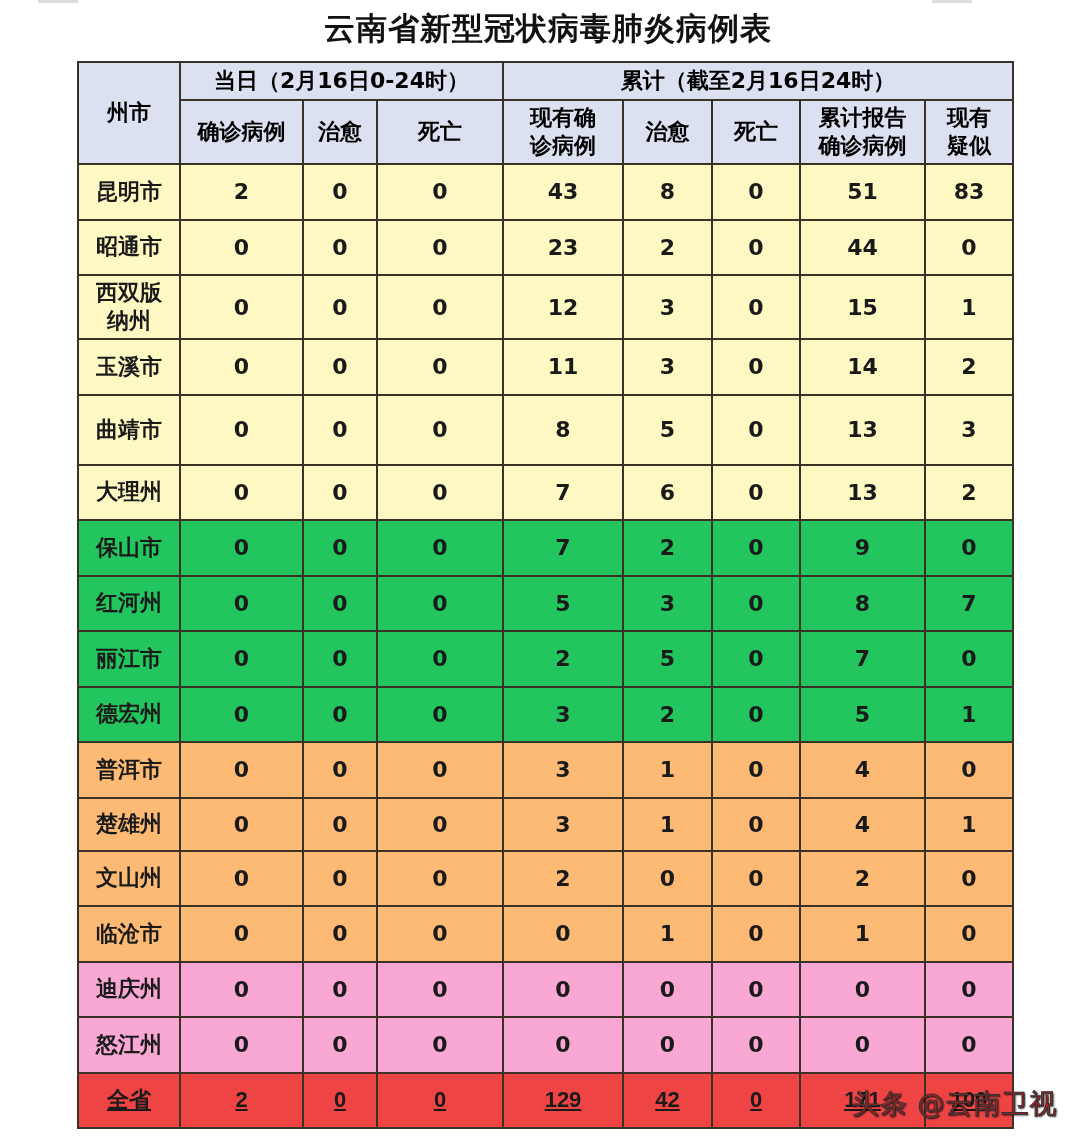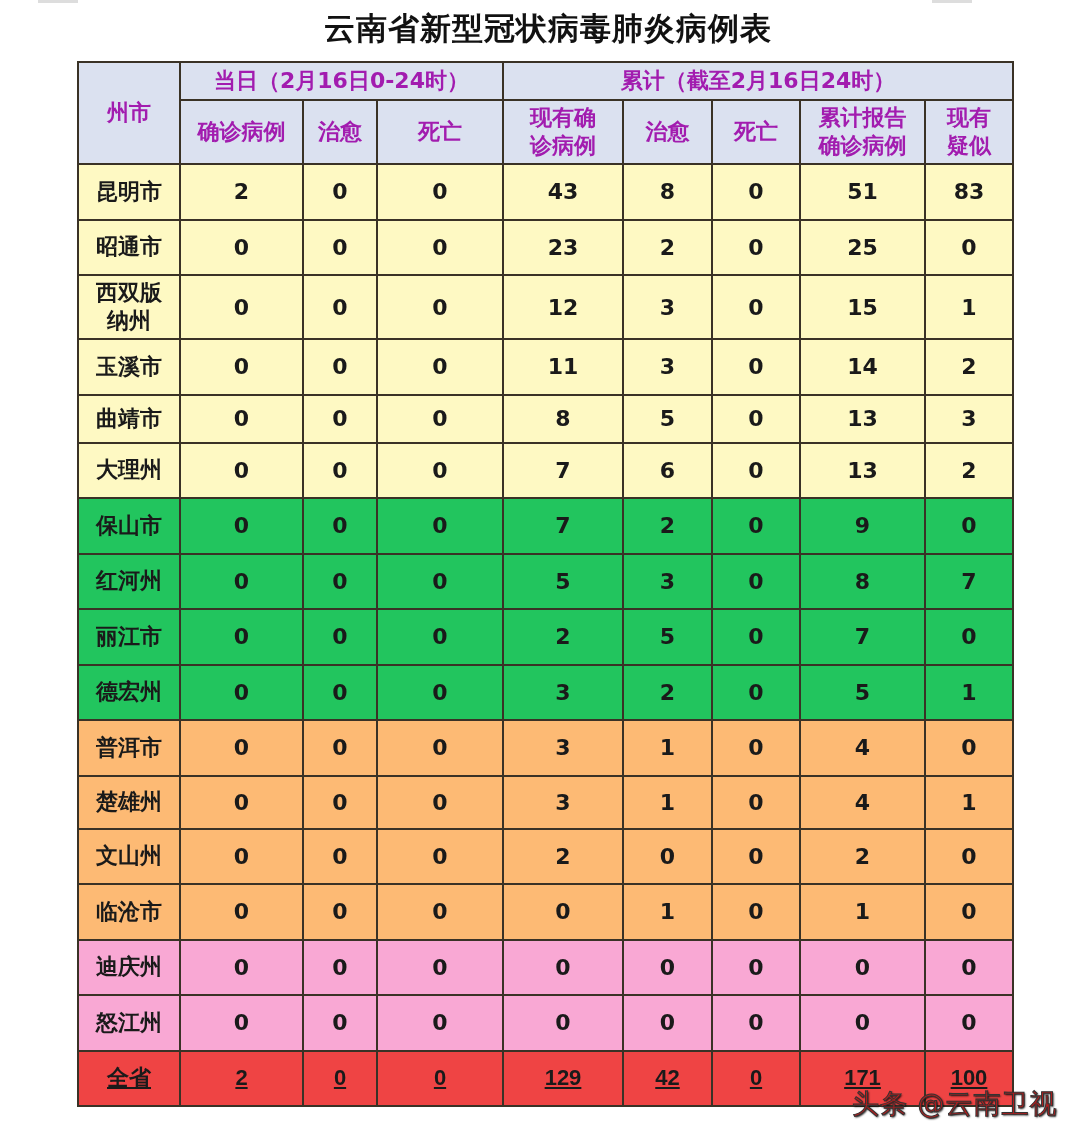--- a/index.html
+++ b/index.html
@@ -4,21 +4,21 @@
 <style>
   html, body { margin: 0; padding: 0; background: #ffffff; }
   body { width: 1080px; height: 1146px; position: relative; overflow: hidden;
          font-family: "DejaVu Sans", "Liberation Sans", sans-serif; color: #111; }
   .title { position: absolute; left: 0; top: 8px; width: 1096px; text-align: center;
            font-size: 31px; font-weight: bold; letter-spacing: 1px; color: #111; }
   table { position: absolute; left: 77px; top: 61px; border-collapse: collapse;
           table-layout: fixed; }
   td, th { border: 2px solid #3a3226; text-align: center; vertical-align: middle;
            font-weight: bold; padding: 0; }
-  th { background: #dbe1f0; font-size: 22px; line-height: 28px; color: #a21caf; }
+  th { background: #dbe1f0; font-size: 22px; line-height: 28px; color: #000000; }
   td { font-size: 22px; color: #1a1a1a; }
   td.name { font-size: 22px; line-height: 28px; }
   tr.t-orange td { background: #fef9c3; }
   tr.t-amber td { background: #22c55e; }
   tr.t-pale td { background: #fdba74; }
   tr.t-white td { background: #f9a8d4; }
   tr.t-total td { background: #ef4444; font-family: "Liberation Sans Narrow", "Liberation Sans", sans-serif; text-decoration: underline; }
   .watermark { position: absolute; left: 852px; top: 1086px; font-size: 27px; color: #b91c1c;
                -webkit-text-stroke: 1px #333; text-shadow: 1px 1px 2px #000; letter-spacing: 1px; }
   .topbar-l { position: absolute; left: 38px; top: 0; width: 40px; height: 3px; background: #ddd; }
@@ -83,21 +83,21 @@
         <td>83</td>
       </tr>
       <tr class="t-orange" style="height: 55.5px;">
         <td class="name">昭通市</td>
         <td>0</td>
         <td>0</td>
         <td>0</td>
         <td>23</td>
         <td>2</td>
         <td>0</td>
-        <td>25</td>
+        <td>44</td>
         <td>0</td>
       </tr>
       <tr class="t-orange" style="height: 64px;">
         <td class="name">
           <div>西双版</div>
           <div>纳州</div>
         </td>
         <td>0</td>
         <td>0</td>
         <td>0</td>
@@ -111,21 +111,21 @@
         <td class="name">玉溪市</td>
         <td>0</td>
         <td>0</td>
         <td>0</td>
         <td>11</td>
         <td>3</td>
         <td>0</td>
         <td>14</td>
         <td>2</td>
       </tr>
-      <tr class="t-orange" style="height: 48px;">
+      <tr class="t-orange" style="height: 70px;">
         <td class="name">曲靖市</td>
         <td>0</td>
         <td>0</td>
         <td>0</td>
         <td>8</td>
         <td>5</td>
         <td>0</td>
         <td>13</td>
         <td>3</td>
       </tr>

